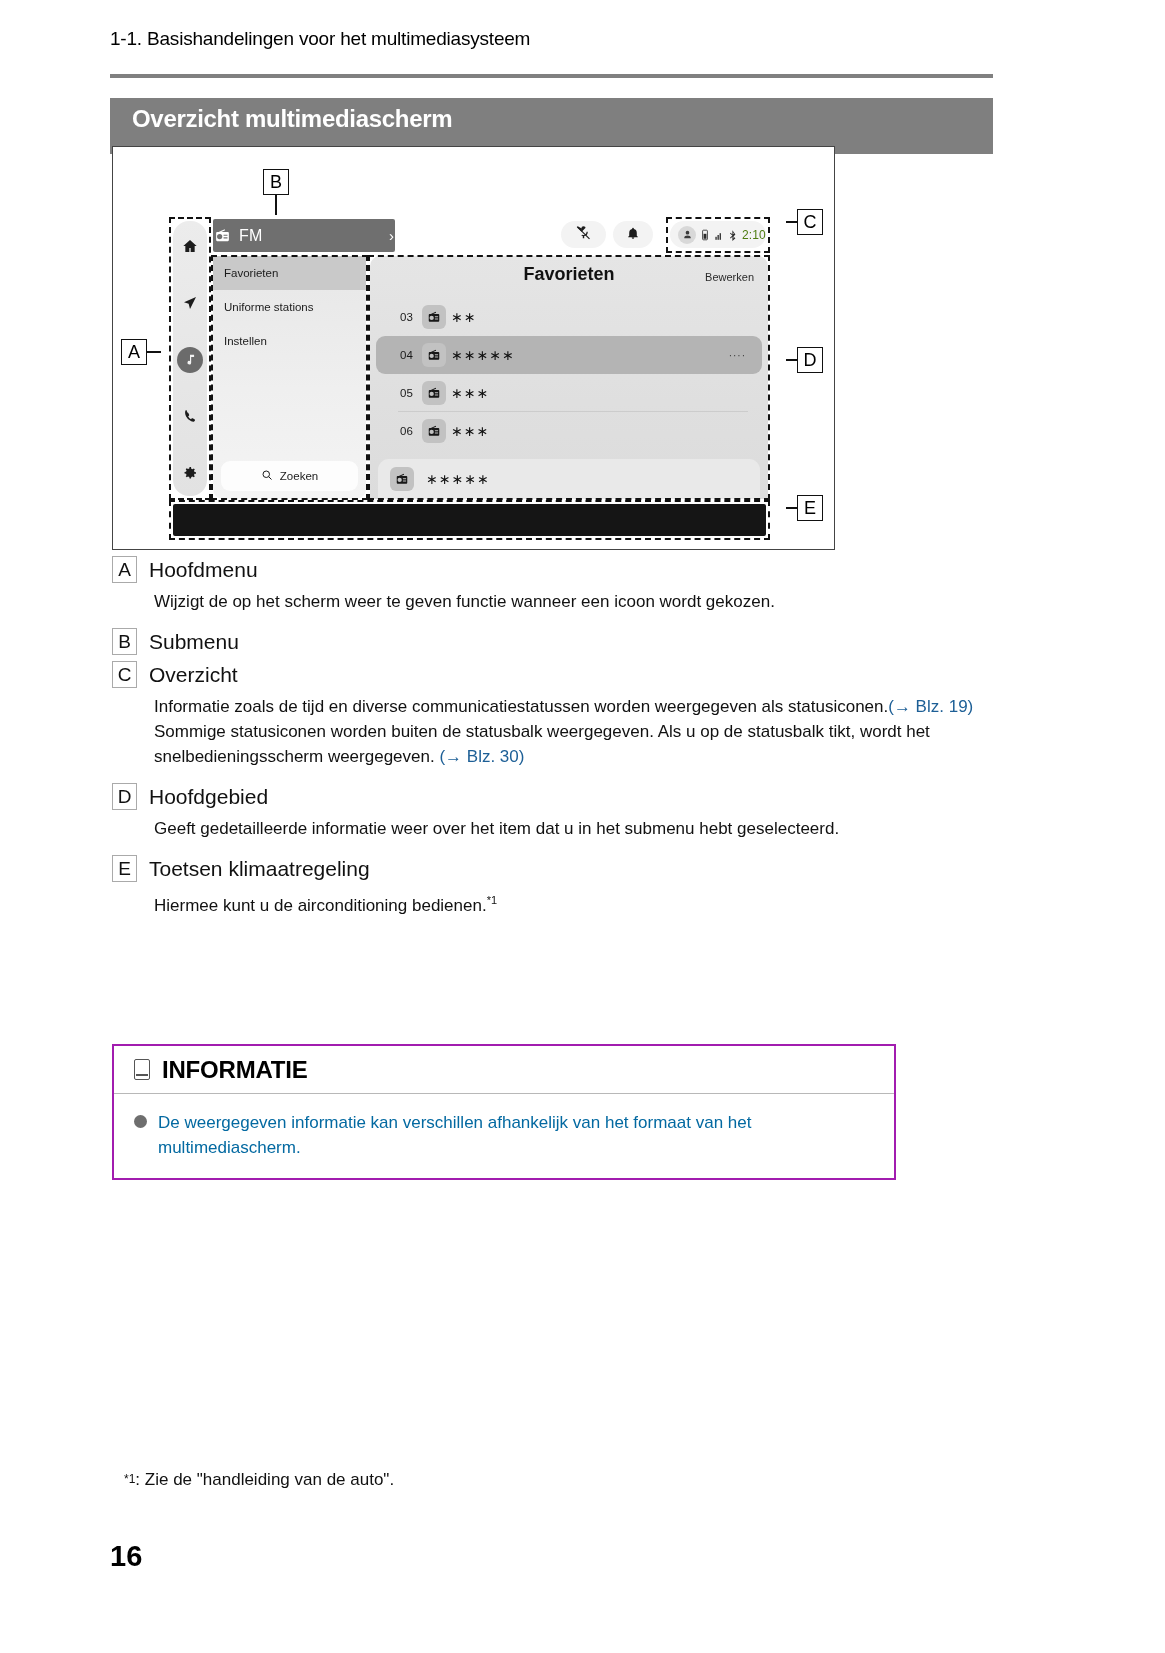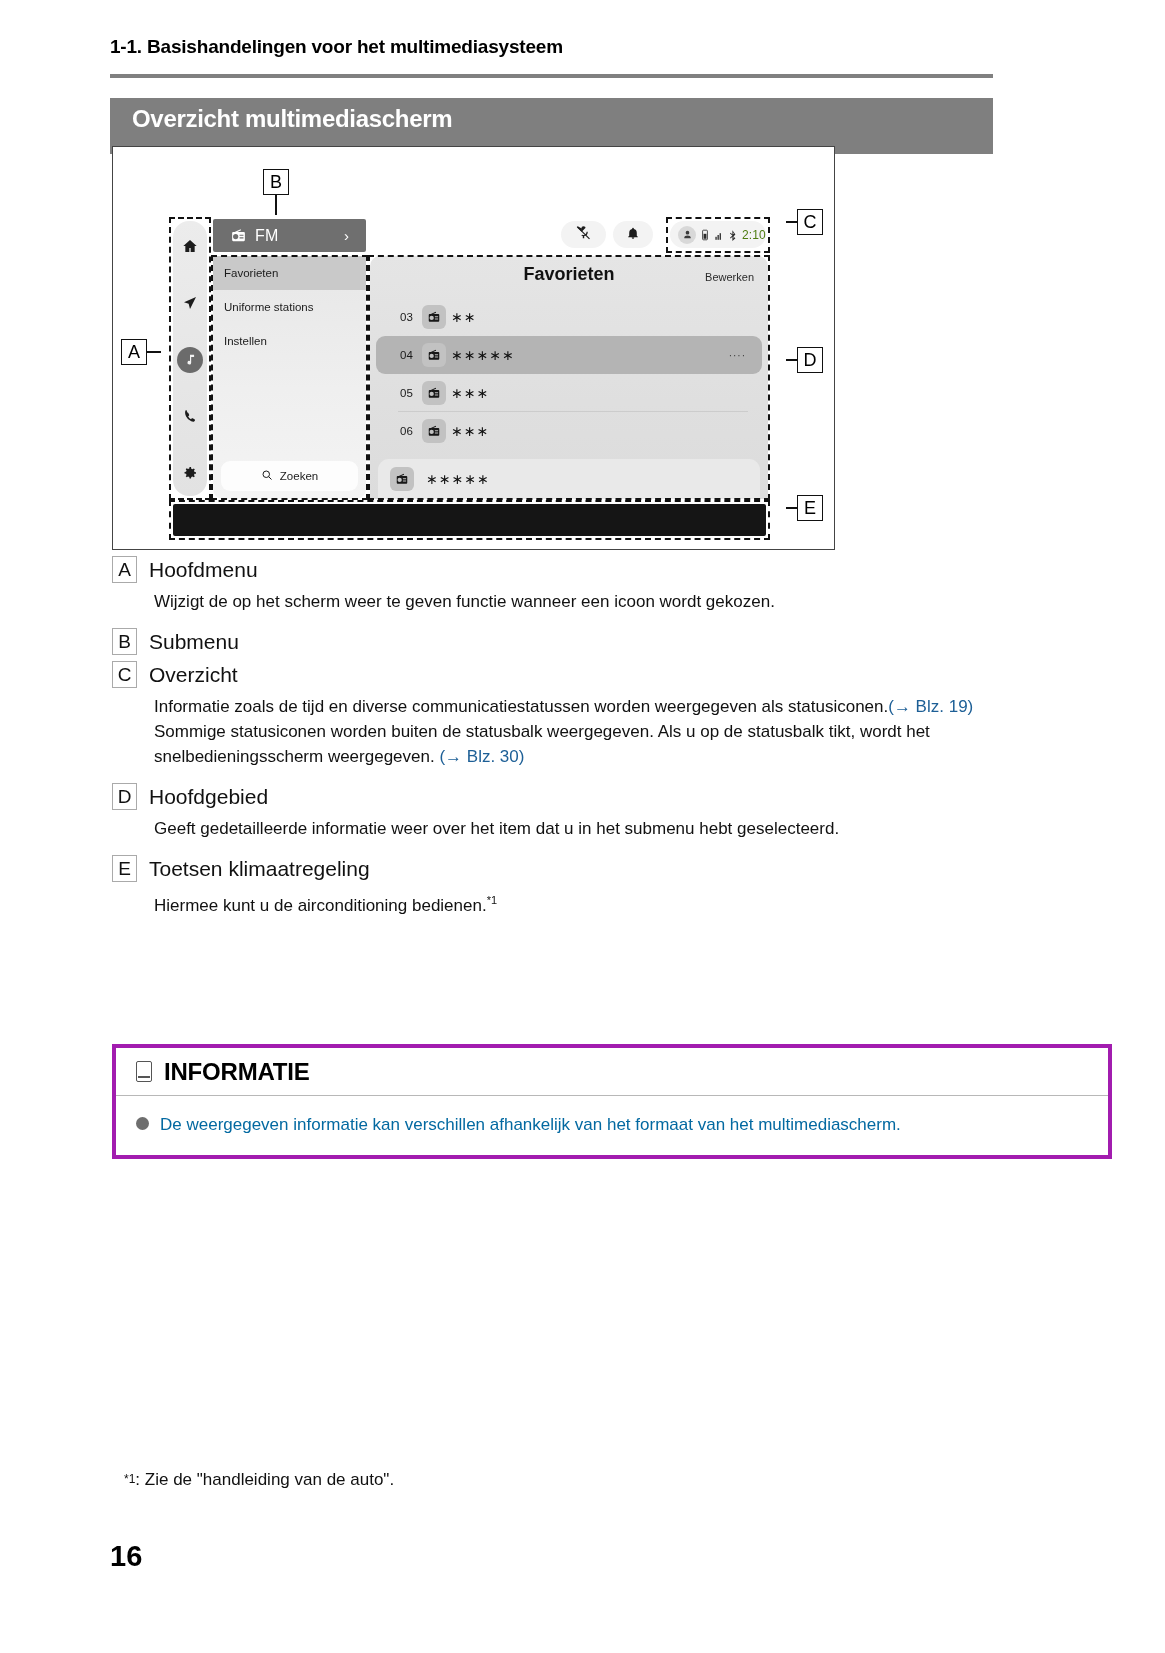--- a/index.html
+++ b/index.html
@@ -7,22 +7,22 @@
     width: 1165px; height: 1653px;
     background: #ffffff;
     font-family: "Liberation Sans", sans-serif;
     color: #000;
     overflow: hidden;
   }
   .page { position: relative; width: 1165px; height: 1653px; }
 
   
   .chapter-title {
-    position: absolute; left: 110px; top: 36px;
-    font-size: 19px; font-weight: bold; letter-spacing: -0.2px;
+    position: absolute; left: 110px; top: 28px;
+    font-size: 19px; font-weight: normal; letter-spacing: -0.2px;
   }
   .header-rule {
     position: absolute; left: 110px; top: 74px; width: 883px; height: 4px;
     background: #808080;
   }
   .section-band {
     position: absolute; left: 110px; top: 98px; width: 883px; height: 56px;
     background: #7f7f7f;
   }
   .section-band span {
@@ -60,23 +60,23 @@
   }
   .rail-icon { width: 26px; height: 26px; display:flex; align-items:center; justify-content:center; }
   .rail-icon svg { width: 16px; height: 16px; fill: #1c1c1c; }
   .rail-icon.active {
     background: #6b6b6b; border-radius: 50%;
   }
   .rail-icon.active svg { fill: #f2f2f2; width: 14px; height: 14px; }
 
   
   .fm-bar {
-    position: absolute; left: 52px; top: 4px; width: 153px; height: 33px;
+    position: absolute; left: 52px; top: 4px; width: 182px; height: 33px;
     background: #6f6f6f; border-radius: 2px;
-    display: flex; align-items: center; padding: 0 17px; gap: 8px;
+    display: flex; align-items: center; padding: 0 1px; gap: 8px;
   }
   .fm-bar .radio-glyph svg { width: 17px; height: 17px; fill: #fff; display:block; }
   .fm-label { color: #fff; font-size: 16px; letter-spacing: .2px; }
   .fm-chev { margin-left: auto; color: #fff; font-size: 15px; line-height: 1; }
 
   
   .submenu {
     position: absolute; left: 52px; top: 41px; width: 153px; height: 243px;
     background: linear-gradient(180deg,#e7e7e7 0%, #efefef 55%, #f4f4f4 100%);
     border-radius: 0 0 10px 10px;
@@ -182,22 +182,22 @@
   .legend-title { font-size: 21px; color: #111; }
   .legend-body {
     margin-left: 42px; font-size: 17px; line-height: 25px; color: #111;
     margin-bottom: 14px;
   }
   .lnk { color: #1d5f96; }
   sup { font-size: 11px; vertical-align: super; }
 
   
   .infobox {
-    position: absolute; left: 112px; top: 1044px; width: 1000px;
-    border: 4px solid #a21caf; background: #fff;
+    position: absolute; left: 112px; top: 1044px; width: 784px;
+    border: 2px solid #a21caf; background: #fff;
   }
   .info-head {
     height: 48px; border-bottom: 1px solid #b8b8b8;
     display: flex; align-items: center; gap: 12px; padding-left: 20px;
   }
   .info-head .bookmark {
     width: 16px; height: 21px; border: 1.7px solid #555; border-radius: 2px;
     position: relative; flex: 0 0 auto;
   }
   .info-head .bookmark::after {

